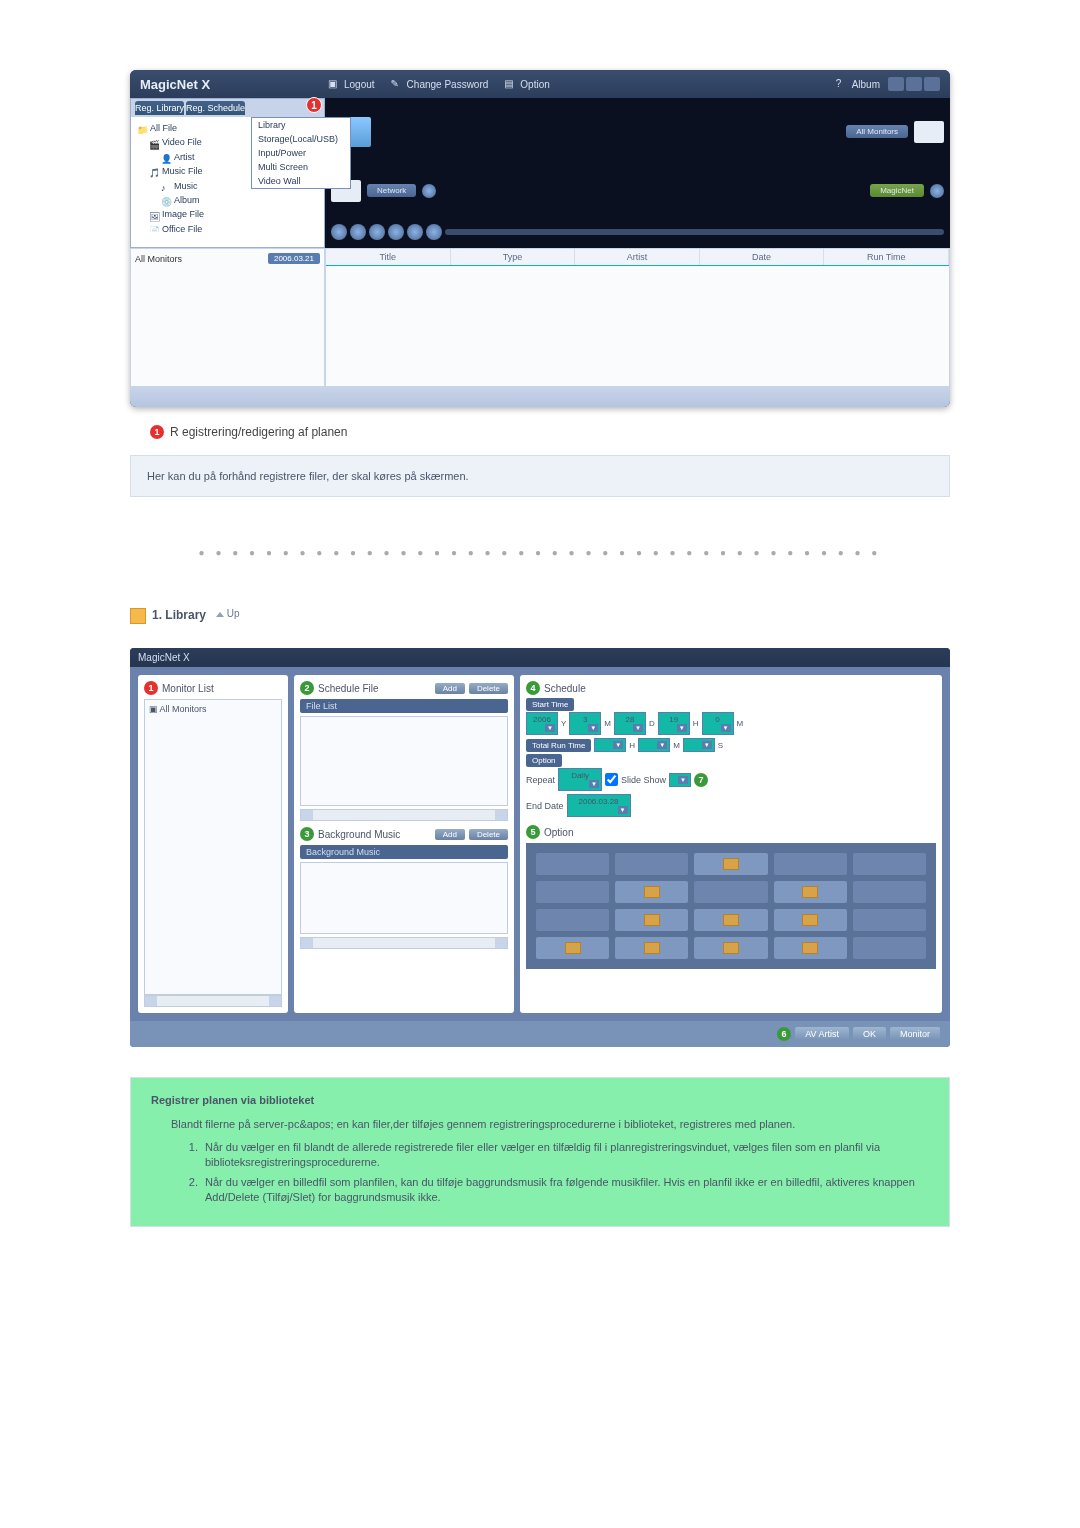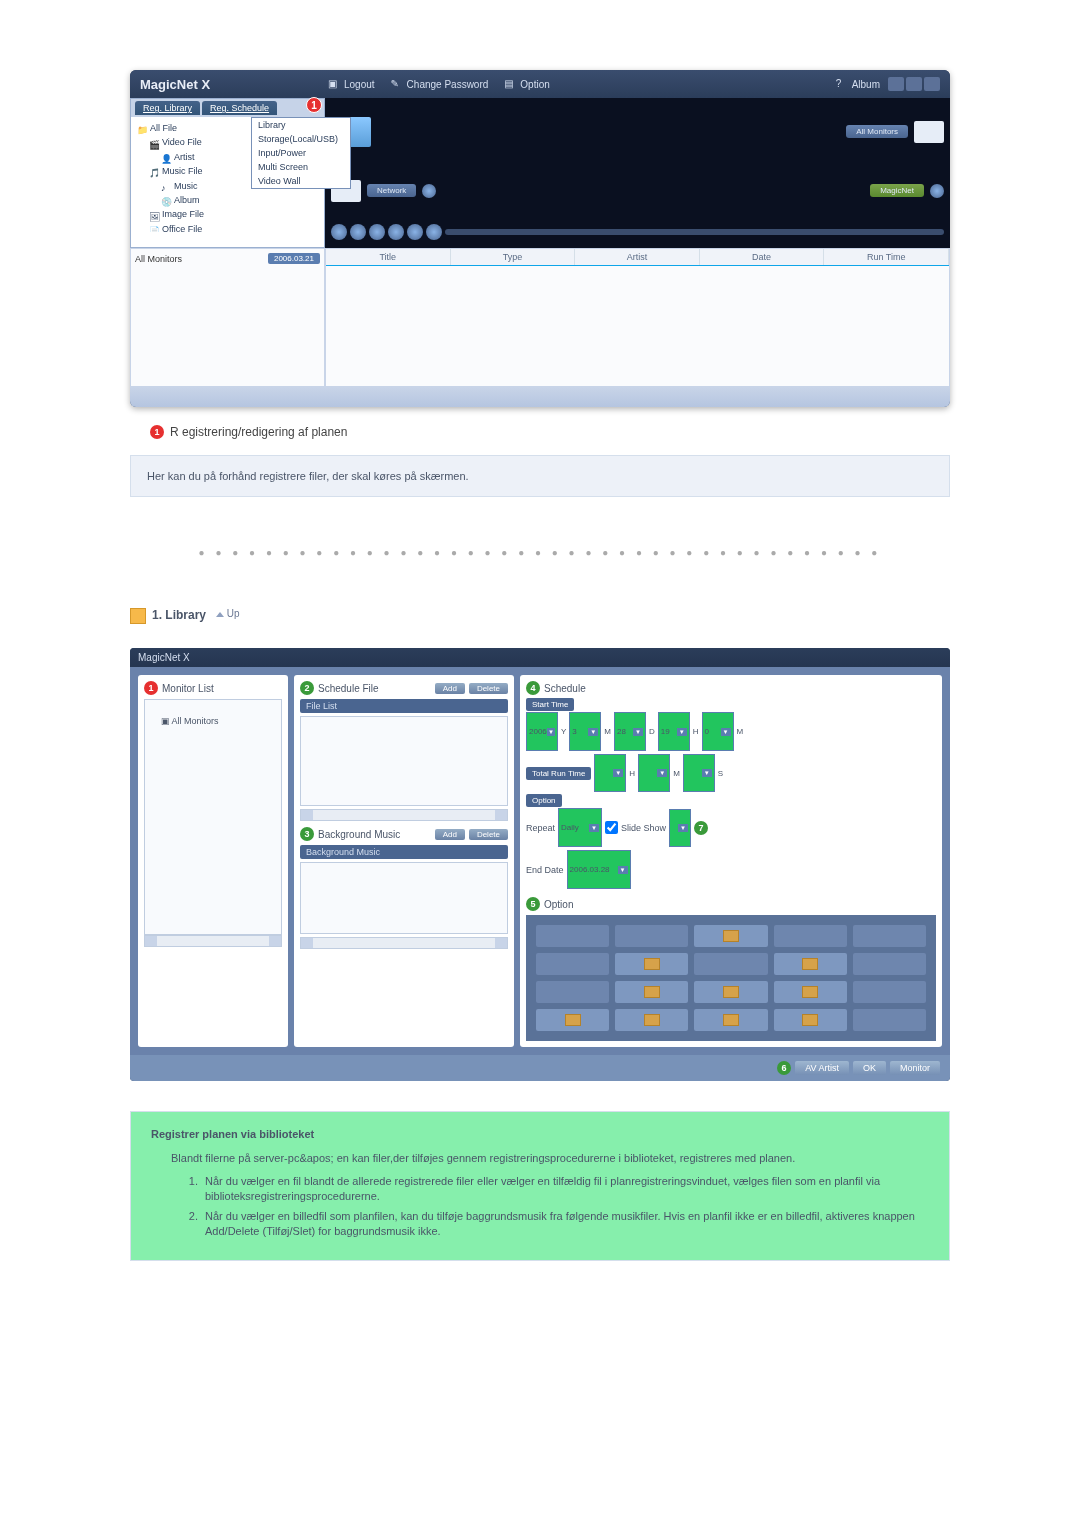--- a/index.html
+++ b/index.html
@@ -34,23 +34,22 @@
     .tb-icon { width: 12px; height: 12px; display: inline-block; }
     .spacer { flex: 1; }
     .winctl { display: flex; gap: 2px; }
     .winctl span { width: 16px; height: 14px; background: #5c7198; border-radius: 2px; }
     
     .main-area { display: flex; height: 150px; }
     .left-panel { width: 195px; background: #fff; border: 1px solid #9bb0d0; position: relative; }
     .tabs-row { display: flex; gap: 2px; padding: 2px 4px; background: #c6d3e8; }
     .tab {
       background: linear-gradient(#446289, #335579);
-      color: #fff; font-size: 9px; padding: 2px 8px;
+      color: #fff; font-size: 9px; padding: 2px 0;
       border-radius: 3px 3px 0 0;
-      text-decoration: underline;
     }
     .callout-badge {
       position: absolute;
       width: 16px; height: 16px; border-radius: 50%;
       background: #e63030; color: #fff; font-size: 10px;
       display: flex; align-items: center; justify-content: center;
       font-weight: bold; border: 1px solid #fff;
     }
     .tree {
       padding: 4px 6px; font-size: 9px; color: #2a3d5a; line-height: 1.6;
@@ -185,36 +184,36 @@
     .panel-box {
       background: #4a6590; color: #d5dff0; padding: 2px 6px;
       font-size: 9px; border-radius: 2px;
     }
     .list-box {
       border: 1px solid #c0cde0; height: 90px;
       background: #f8fafd; margin: 3px 0;
     }
     .list-box-short { height: 72px; }
     .monlist {
-      border: 1px solid #c0cde0; height: 236px; background: #f8fafd;
-      padding: 16px; font-size: 9px; color: #4a5568;
+      border: 1px solid #c0cde0; height: 296px; background: #f8fafd;
+      padding: 4px; font-size: 9px; color: #4a5568;
     }
     .scroll-track { height: 12px; background: #e8edf4; border: 1px solid #c0cde0; display: flex; justify-content: space-between; }
     .scroll-track span { width: 12px; height: 10px; background: #c8d4e8; }
     
     .sched-options { font-size: 9px; color: #4a5568; }
     .opt-row { display: flex; align-items: center; gap: 3px; margin: 3px 0; flex-wrap: wrap; }
     .pill-label {
       background: #4a6590; color: #fff; padding: 2px 6px;
       border-radius: 2px; font-size: 8px;
     }
     .mini-sel {
-      border: 1px solid #5a7db0; background: #22c55e;
-      font-size: 8px; padding: 14px 2px; width: 32px;
-      display: inline-flex; align-items: center;
+      border: 1px solid #5a7db0; background: #14b8a6;
+      font-size: 8px; padding: 2px 2px; width: 32px;
+      display: inline-flex; align-items: center; flex-direction: column;
     }
     .mini-sel .arr { margin-left: auto; background: #5a7db0; color:#fff; width:10px; text-align:center; font-size:7px; }
     .unit-l { font-size: 8px; color: #4a5568; }
     
     .option-section { margin-top: 8px; }
     .layout-grid {
       background: #5a7298; padding: 10px; margin: 4px 0 0;
       display: grid; grid-template-columns: repeat(5,1fr);
       gap: 6px;
     }

